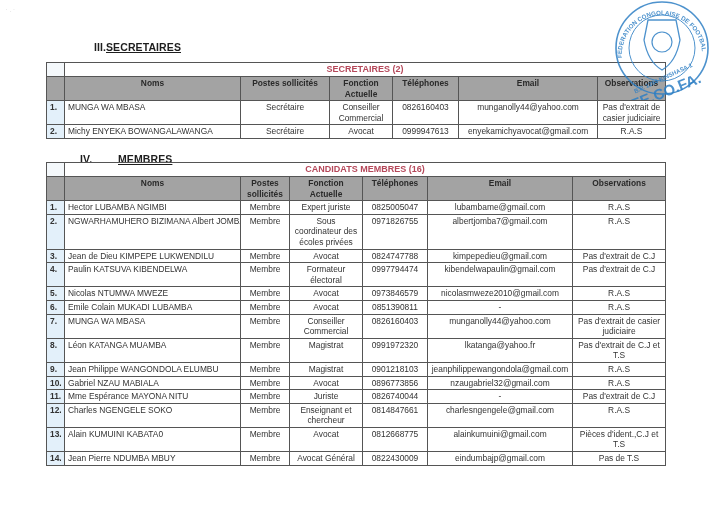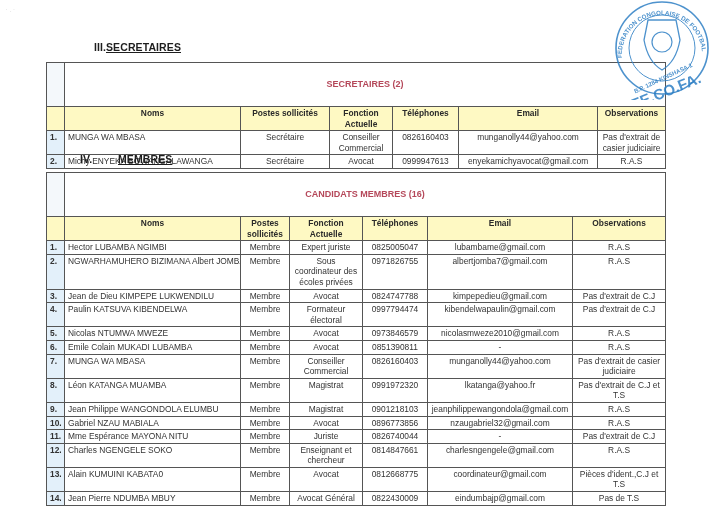--- a/index.html
+++ b/index.html
@@ -13,25 +13,25 @@
   .section-title .roman { display:inline-block; width:38px; }
   .section-title .label { text-decoration:underline; }
   table.doc {
     position:absolute; border-collapse:collapse; table-layout:fixed;
     font-size:8.4px; color:#333;
   }
   table.doc td, table.doc th {
     border:1px solid #555; padding:1px 3px; vertical-align:top; line-height:10.6px;
     overflow:hidden; white-space:nowrap;
   }
-  table.doc th { font-weight:bold; background:#fef9c3; text-align:center; color:#2a2a2a; }
+  table.doc th { font-weight:bold; background:#a3a3a3; text-align:center; color:#2a2a2a; }
   table.doc td.num { background:#e3f0fa; font-weight:bold; padding-left:3px; }
   table.doc td.c { text-align:center; }
   table.doc td.wrap, table.doc th.wrap { white-space:normal; }
-  table.doc tr.title-row td { height:11px; padding:16px 3px; }
+  table.doc tr.title-row td { height:11px; padding:1px 3px; }
   table.doc tr.title-row td.title-cell { text-align:center; color:#b5485a; font-weight:bold; font-size:9px; }
   table.doc tr.title-row td.corner { background:#f4f8fb; }
   .stamp {
     position:absolute; left:604px; top:0px; width:112px; height:100px; pointer-events:none;
   }
   .specks { position:absolute; left:6px; top:8px; font-size:6px; color:#bbb; }
 </style>
 </head>
 <body>
 
@@ -85,21 +85,21 @@
         <td class="c">enyekamichyavocat@gmail.com</td>
         <td class="c wrap">R.A.S</td>
       </tr>
     </tbody>
 </table>
 
 <div class="section-title" style="left:52px; top:153px;margin-left:28px;">
   <span class="roman">IV.</span><span class="label">MEMBRES</span>
 </div>
 
-<table class="doc" id="tbl-mem" style="left:46px; top:172px; width:619px;border-radius:28px;">
+<table class="doc" id="tbl-mem" style="left:46px; top:162px; width:619px;border-radius:28px;">
   <colgroup>
     <col style="width:18px">
       <col style="width:176px">
       <col style="width:49px">
       <col style="width:73px">
       <col style="width:65px">
       <col style="width:145px">
       <col style="width:93px">
   </colgroup>
   <tbody>
@@ -225,21 +225,21 @@
         <td class="c">0814847661</td>
         <td class="c">charlesngengele@gmail.com</td>
         <td class="c wrap">R.A.S</td>
       </tr>
       <tr>
         <td class="num">13.</td>
         <td>Alain KUMUINI KABATA0</td>
         <td class="c">Membre</td>
         <td class="c wrap">Avocat</td>
         <td class="c">0812668775</td>
-        <td class="c">coordinateur@gmail.com</td>
+        <td class="c">alainkumuini@gmail.com</td>
         <td class="c wrap">Pièces d'ident.,C.J et T.S</td>
       </tr>
       <tr>
         <td class="num">14.</td>
         <td>Jean Pierre NDUMBA MBUY</td>
         <td class="c">Membre</td>
         <td class="c wrap">Avocat Général</td>
         <td class="c">0822430009</td>
         <td class="c">eindumbajp@gmail.com</td>
         <td class="c wrap">Pas de T.S</td>

